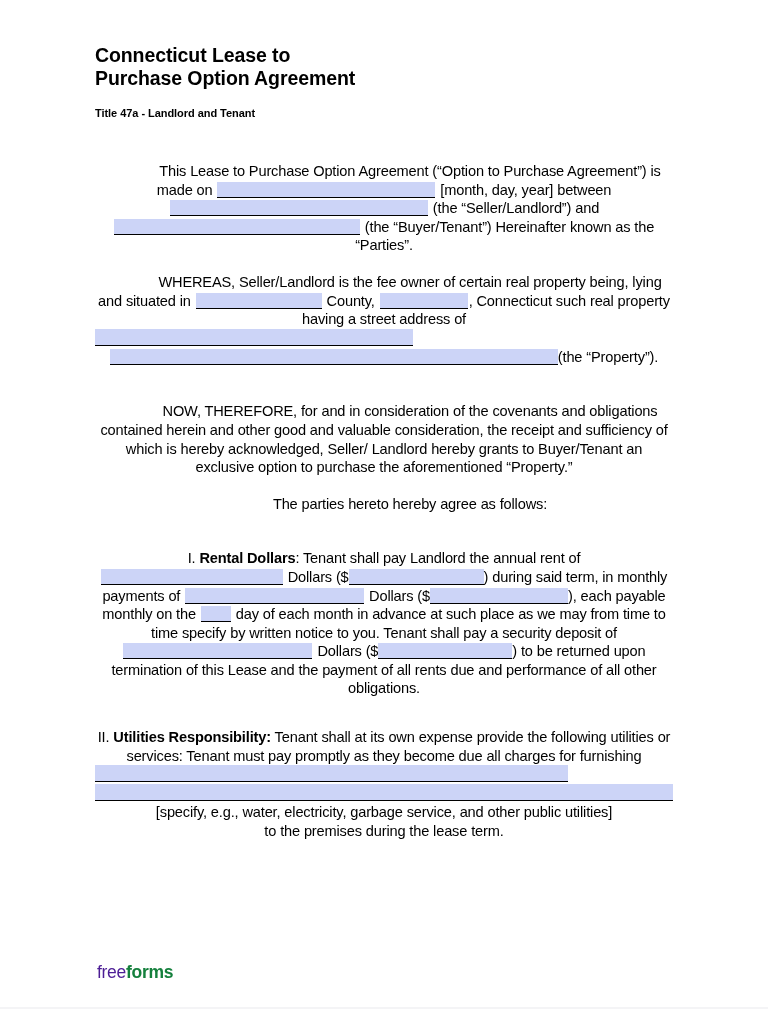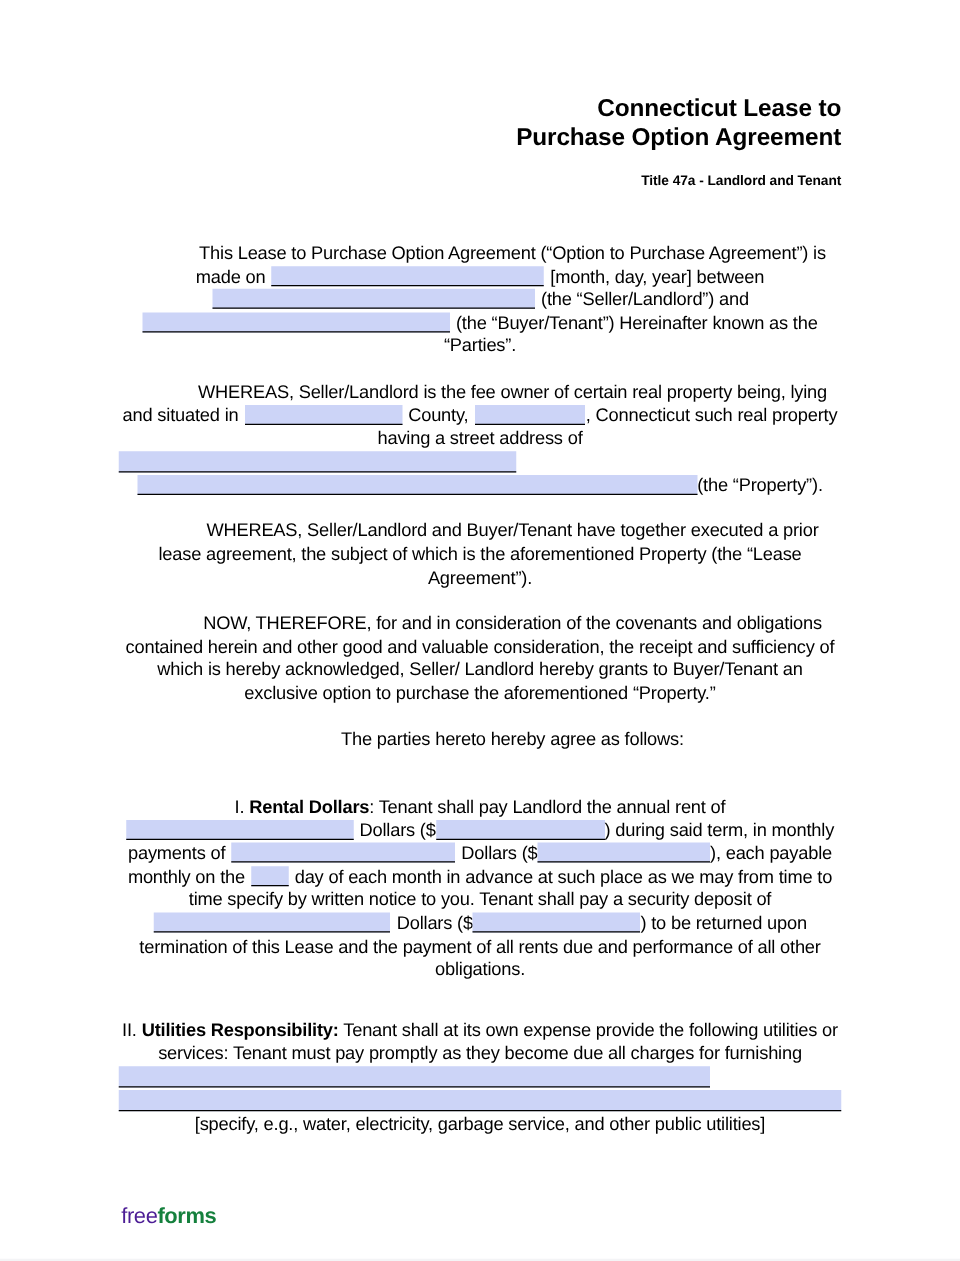--- a/index.html
+++ b/index.html
@@ -27,22 +27,22 @@
 
   .doc-body {
     position: absolute;
     left: 95px;
     top: 0;
     width: 578px;
   }
 
   
   .title-block {
-    text-align: right;
-    padding-top: 76px;
+    text-align: left;
+    padding-top: 44px;
   }
   .doc-title-line {
     font-size: 19.5px;
     font-weight: bold;
     line-height: 23px;
     letter-spacing: -0.1px;
   }
   .doc-subtitle {
     font-size: 11px;
     font-weight: bold;
@@ -131,21 +131,20 @@
       <span class="blank" style="width:126px"></span>
       <span>County,</span>
       <span class="blank" style="width:88px"></span><span>, Connecticut such real property having a street address of</span>
     </p>
     <span class="blank-row" style="width:318px"></span>
     <p class="para"><span class="blank" style="width:448px;margin:0"></span><span>(the “Property”).</span>
     </p>
 
     <div class="gap-md"></div>
 
-    <p class="para indent">WHEREAS, Seller/Landlord and Buyer/Tenant have together executed a prior lease agreement, the subject of which is the aforementioned Property (the “Lease Agreement”).</p>
 
     <div class="gap-md"></div>
 
     <p class="para indent">NOW, THEREFORE, for and in consideration of the covenants and obligations contained herein and other good and valuable consideration, the receipt and sufficiency of which is hereby acknowledged, Seller/ Landlord hereby grants to Buyer/Tenant an exclusive option to purchase the aforementioned “Property.”</p>
 
     <div class="gap-md"></div>
 
     <p class="para indent">The parties hereto hereby agree as follows:</p>
 
     <div class="gap-lg"></div>
@@ -166,19 +165,20 @@
     <div class="gap-lg"></div>
     <div style="height:8px"></div>
 
     <p class="para"><span class="sec-num">II.</span>
       <span class="sec-head">Utilities Responsibility:</span>
       <span>Tenant shall at its own expense provide the following utilities or services: Tenant must pay promptly as they become due all charges for furnishing</span>
     </p>
     <span class="blank-row" style="width:473px"></span>
     <span class="blank-row" style="width:578px"></span>
     <p class="para">[specify, e.g., water, electricity, garbage service, and other public utilities]</p>
+    <p class="para">to the premises during the lease term.</p>
 
   </div>
 
   <div class="footer-logo"><span class="logo-free">free</span><span class="logo-forms">forms</span>
   </div>
 
 </div>
 
 </body></html>

